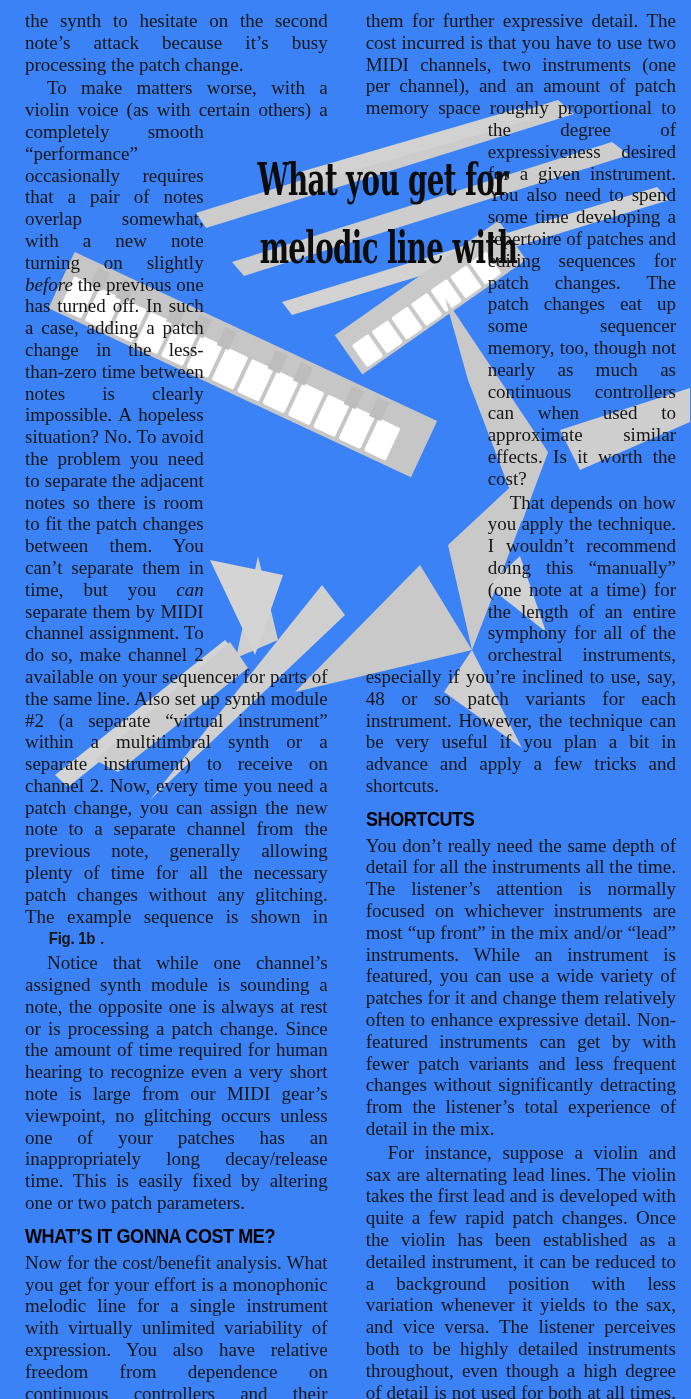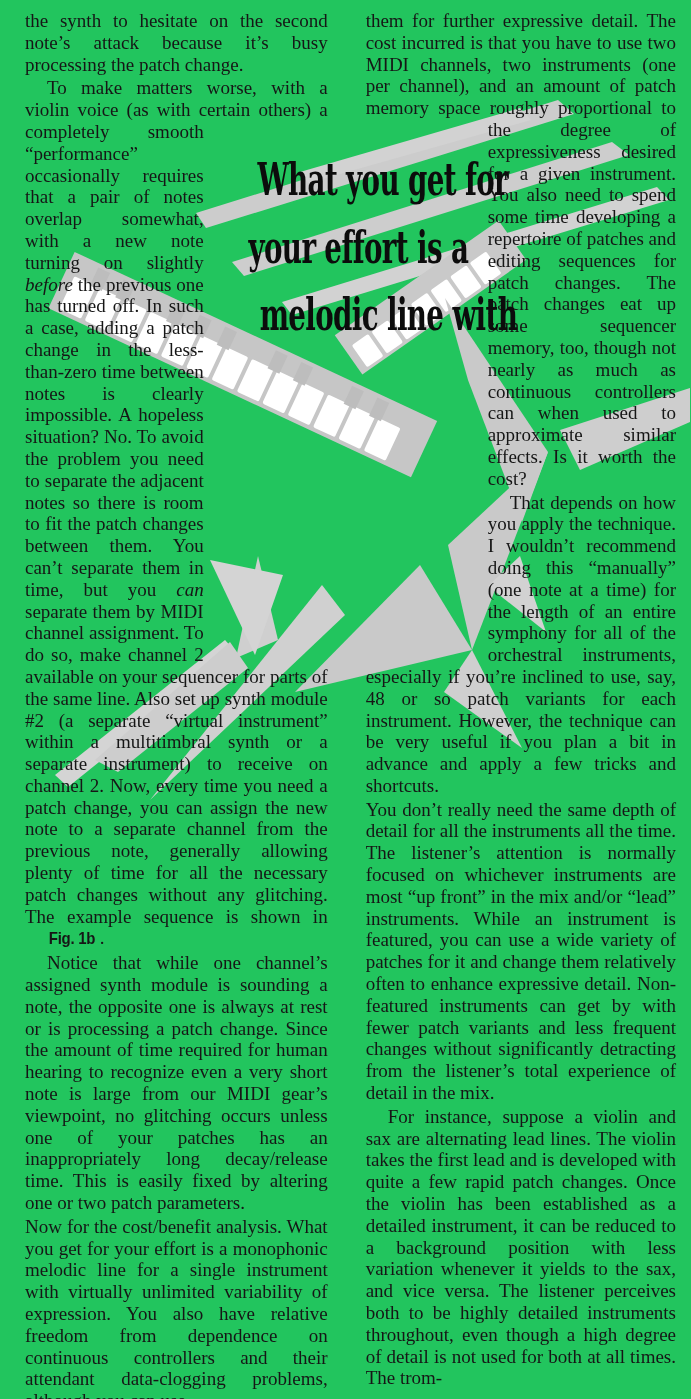--- a/index.html
+++ b/index.html
@@ -1,19 +1,19 @@
 <!DOCTYPE html>
 <html><head>
 <meta charset="utf-8">
 <style>
   html,body{margin:0;padding:0;background:#e8e8e8;}
   .page{
     position:relative;
     width:691px;height:1399px;
-    background:#22c55e;
+    background:#3b82f6;
     overflow:hidden;
     font-family:"Liberation Serif","DejaVu Serif",serif;
     color:#161616;
   }
   
   .art{position:absolute;left:0;top:0;width:691px;height:1399px;z-index:0;}
   .columns{
     position:absolute;left:25px;top:10px;width:651px;height:1389px;
     display:flex;z-index:2;
   }
@@ -120,31 +120,32 @@
       <polygon points="95,760 230,642 248,668 118,772" fill="#cdcdcd"></polygon>
     </g>
   </svg>
 
   <div class="columns">
 
     <div class="col left">
       <p class="para"><span>the synth to hesitate on the second note’s attack because it’s busy processing the patch change.</span></p>
       <p class="para indent"><span>To make matters worse, with a violin voice (as with certain others) a completely</span><span class="fl-r"></span><span> smooth “performance” occasionally requires that a pair of notes overlap somewhat, with a new note turning on slightly </span><em>before</em><span> the previous one has turned off. In such a case, adding a patch change in the less-than-zero time between notes is clearly impossible. A hopeless situation? No. To avoid the problem you need to separate the adjacent notes so there is room to fit the patch changes between them. You can’t separate them in time, but you </span><em>can</em><span> separate them by MIDI channel assignment. To do so, make channel 2 available on your sequencer for parts of the same line. Also set up synth module #2 (a separate “virtual instrument” within a multitimbral synth or a separate instrument) to receive on channel 2. Now, every time you need a patch change, you can assign the new note to a separate channel from the previous note, generally allowing plenty of time for all the necessary patch changes without any glitching. The example sequence is shown in </span><b class="figref">Fig. 1b</b><span>.</span></p>
       <p class="para indent"><span>Notice that while one channel’s assigned synth module is sounding a note, the opposite one is always at rest or is processing a patch change. Since the amount of time required for human hearing to recognize even a very short note is large from our MIDI gear’s viewpoint, no glitching occurs unless one of your patches has an inappropriately long decay/release time. This is easily fixed by altering one or two patch parameters.</span></p>
+      <h2 class="heading"><span>WHAT’S IT GONNA COST ME?</span></h2>
       <p class="para"><span>Now for the cost/benefit analysis. What you get for your effort is a monophonic melodic line for a single instrument with virtually unlimited variability of expression. You also have relative freedom from dependence on continuous controllers and their attendant data-clogging problems, although you can use</span></p>
     </div>
 
     <div class="col right">
       <p class="para"><span>them for further expressive detail. The cost incurred is that you have to use two MIDI channels, two instruments (one per channel), and an amount of patch memory space roughly proportional to</span><span class="fl-l"></span><span> the degree of expressiveness desired for a given instrument. You also need to spend some time developing a repertoire of patches and editing sequences for patch changes. The patch changes eat up some sequencer memory, too, though not nearly as much as continuous controllers can when used to approximate similar effects. Is it worth the cost?</span></p>
       <p class="para indent"><span>That depends on how you apply the technique. I wouldn’t recommend doing this “manually” (one note at a time) for the length of an entire symphony for all of the orchestral instruments, especially if you’re inclined to use, say, 48 or so patch variants for each instrument. However, the technique can be very useful if you plan a bit in advance and apply a few tricks and shortcuts.</span></p>
+      <h2 class="heading"><span>SHORTCUTS</span></h2>
       <p class="para"><span>You don’t really need the same depth of detail for all the instruments all the time. The listener’s attention is normally focused on whichever instruments are most “up front” in the mix and/or “lead” instruments. While an instrument is featured, you can use a wide variety of patches for it and change them relatively often to enhance expressive detail. Non-featured instruments can get by with fewer patch variants and less frequent changes without significantly detracting from the listener’s total experience of detail in the mix.</span></p>
       <p class="para indent"><span>For instance, suppose a violin and sax are alternating lead lines. The violin takes the first lead and is developed with quite a few rapid patch changes. Once the violin has been established as a detailed instrument, it can be reduced to a background position with less variation whenever it yields to the sax, and vice versa. The listener perceives both to be highly detailed instruments throughout, even though a high degree of detail is not used for both at all times. The trom-</span></p>
     </div>
 
   </div>
 
   <div class="pullquote">
     <div class="pq-line"><span>What you get for</span></div>
-    <div class="pq-line"><span>your effort is a</span></div>
     <div class="pq-line"><span>melodic line with</span></div>
   </div>
 
 </div>
 
 </body></html>

